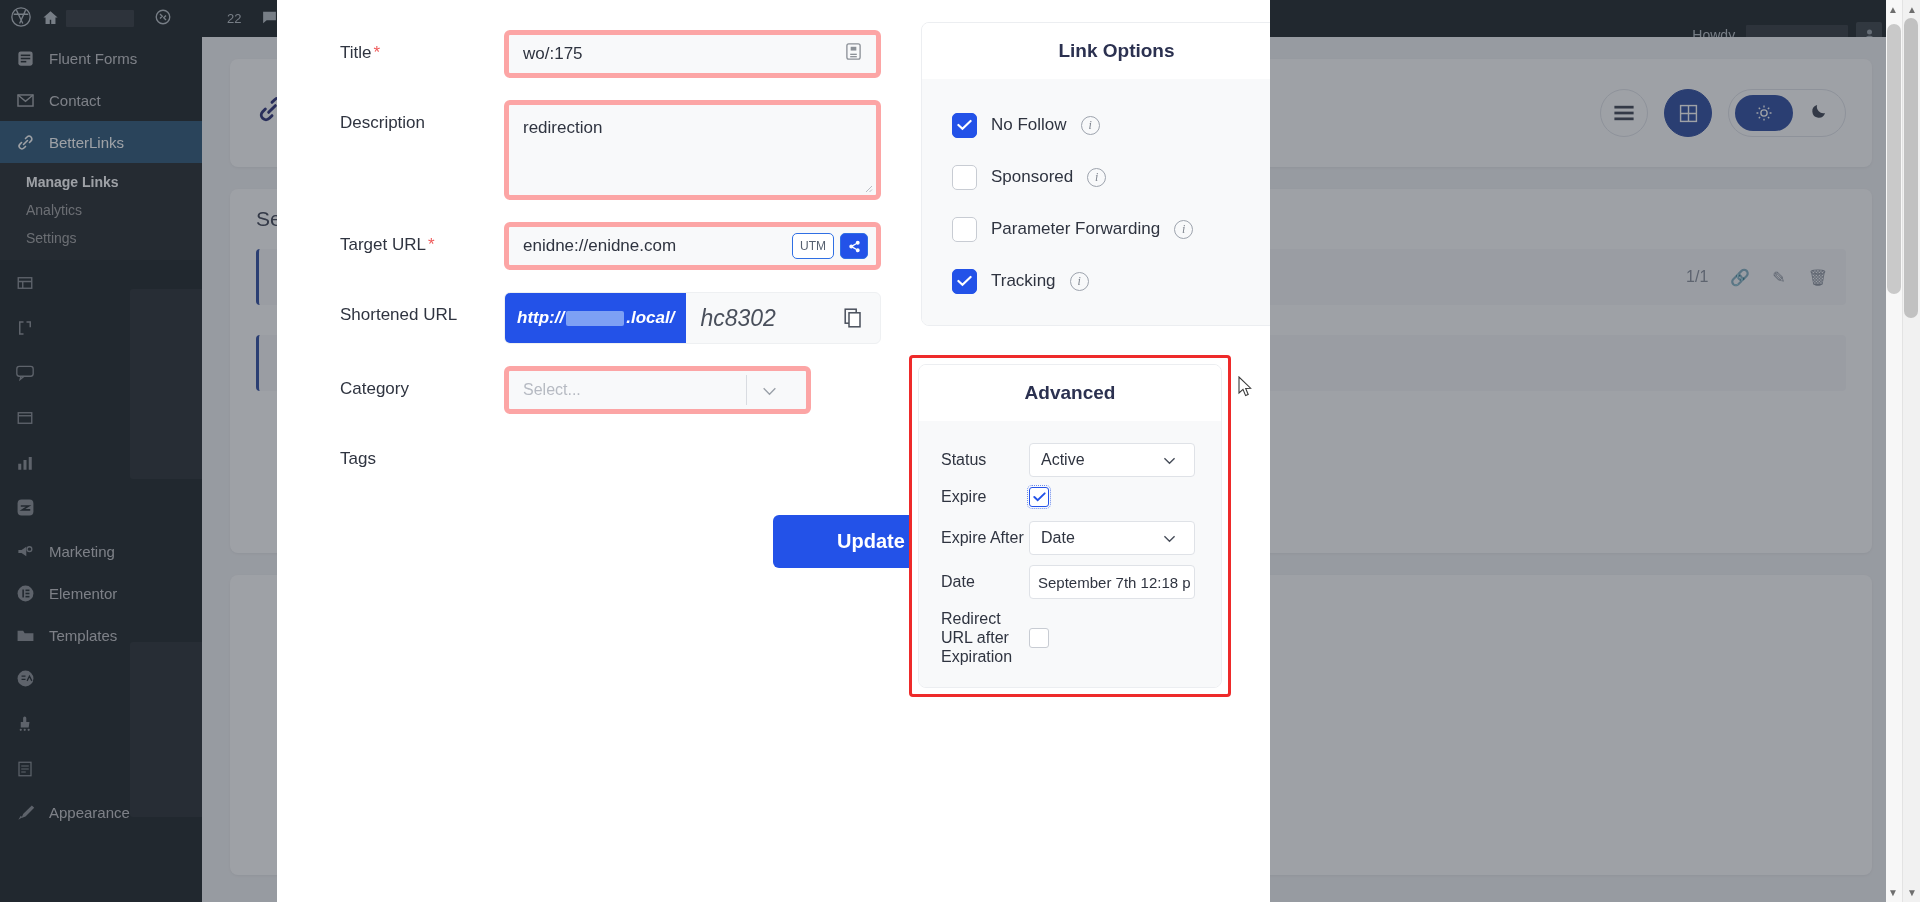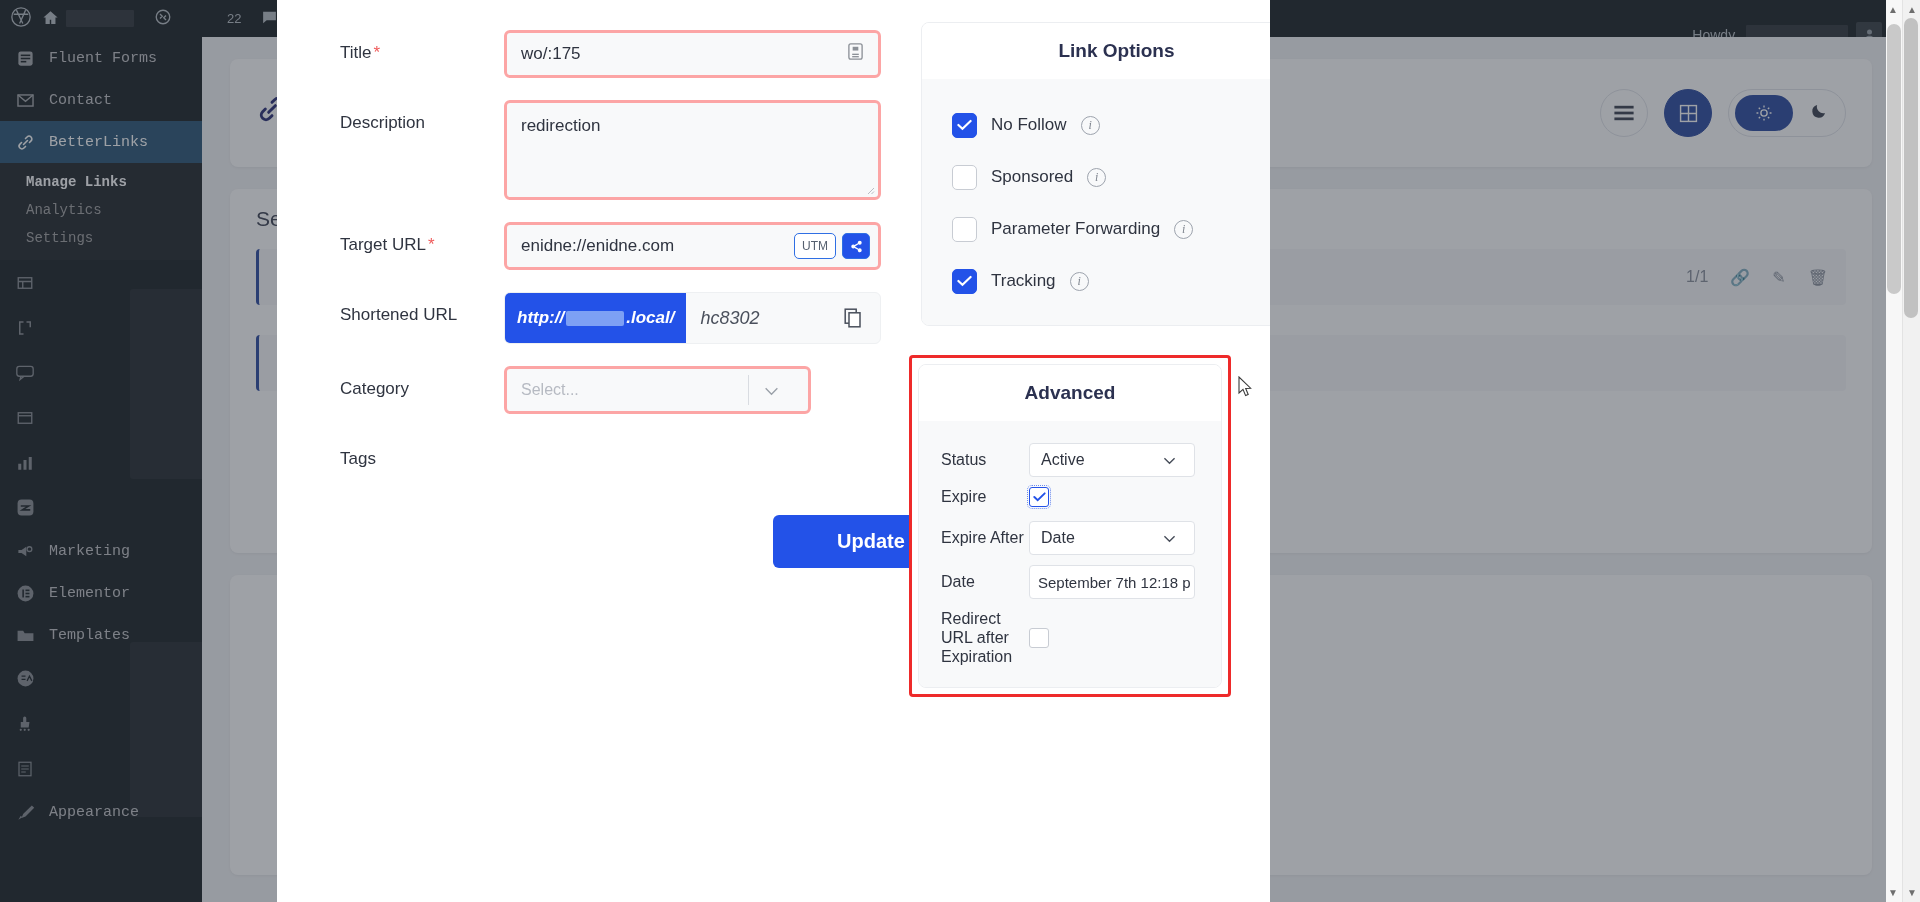--- a/index.html
+++ b/index.html
@@ -26,21 +26,21 @@
   .ab-count { font-size: 13px; margin-left: 48px; }
   .ab-plus { font-size: 24px; font-weight: 300; color: #b8bfc5; }
   .ab-howdy { position: absolute; right: 38px; top: 16px; height: 37px;
     display: flex; align-items: center; gap: 8px; font-size: 14px; color: #b8bfc5; }
   .ab-avatar { width: 26px; height: 26px; border-radius: 2px; background: #3a4046;
     display: flex; align-items: center; justify-content: center; font-size: 15px; color: #9aa2a9; }
 
   
   .wp-sidebar {
     position: absolute; left: 0; top: 37px; width: 202px; height: 865px;
-    background: #1d2327; color: #c3c4c7; font-size: 15px; overflow: hidden; font-family: Liberation Mono, monospace;
+    background: #1d2327; color: #c3c4c7; font-size: 15px; overflow: hidden;
   }
   .wp-menu-item {
     display: flex; align-items: center; gap: 12px;
     height: 42px; padding-left: 13px; color: #c3c4c7; position: relative;
   }
   .wp-menu-item .mi-ico { width: 24px; display: flex; justify-content: center; font-size: 17px; color: #a7aaad; }
   .wp-menu-item.current { background: #2c5777; color: #fff; }
   .wp-menu-item.current::after {
     content: ""; position: absolute; right: -8px; top: 50%; transform: translateY(-50%);
     border: 8px solid transparent; border-left-color: #8d9196; border-right: 0;
@@ -119,21 +119,21 @@
   }
   .frow { display: flex; align-items: flex-start; margin-bottom: 22px; }
   .flabel {
     width: 227px; padding-left: 63px; font-size: 17px; color: #2f3440;
     line-height: 1.25; padding-top: 12px;
   }
   .req { color: #ef5b5b; margin-left: 2px; }
   .fctl { position: relative; }
 
   .inp {
-    background: #f8f9fa; border: 3px solid #fca5a5; border-radius: 6px;
+    background: #f8f9fa; border: 5px solid #fca5a5; border-radius: 6px;
     height: 48px; display: flex; align-items: center; padding: 8px 14px;
     font-size: 17px; color: #2f3440;
   }
   .inp.w-title { width: 377px; }
   .inp.w-desc { width: 377px; height: 100px; align-items: flex-start; padding-top: 13px; position: relative; }
   .resize-grip { position: absolute; right: 3px; bottom: 2px; width: 10px; height: 10px; color: #b9bdc4; font-size: 11px; }
   .inp.w-sel { width: 377px; justify-content: space-between; padding-right: 0; }
   .sel-divider { width: 1px; height: 30px; background: #d9dce1; }
   .chev { width: 45px; text-align: center; color: #8d929b; font-size: 15px; }
 
@@ -151,21 +151,21 @@
   .short-wrap {
     display: flex; align-items: stretch; width: 377px; height: 52px;
     background: #f8f9fa; border: 1px solid #eef0f2; border-radius: 6px; overflow: hidden;
   }
   .short-prefix {
     background: #2352e8; color: #fff; font-style: italic; font-weight: bold;
     display: flex; align-items: center; padding: 0 12px; font-size: 17px; gap: 1px;
   }
   .redact-inline { display: inline-block; width: 58px; height: 15px; background: #7da0f4; border-radius: 2px; margin: 0 1px; }
   .short-slug { flex: 1; display: flex; align-items: center; padding-left: 14px;
-    font-style: italic; font-size: 18px; color: #4a505c; }
+    font-style: italic; font-size: 23px; color: #4a505c; }
   .copy-ico { width: 54px; display: flex; align-items: center; justify-content: center; color: #4a505c; font-size: 19px; }
 
   .inp.w-cat { width: 307px; color: #aeb3bd; }
   .cat-ph { flex: 1; font-size: 16px; color: #b6bac2; }
 
   .update-btn {
     margin-left: 496px; width: 196px; height: 53px; border-radius: 6px;
     background: #2352e8; color: #fff; font-size: 20px; font-weight: bold;
     display: flex; align-items: center; justify-content: center; border: none; cursor: pointer;
   }

